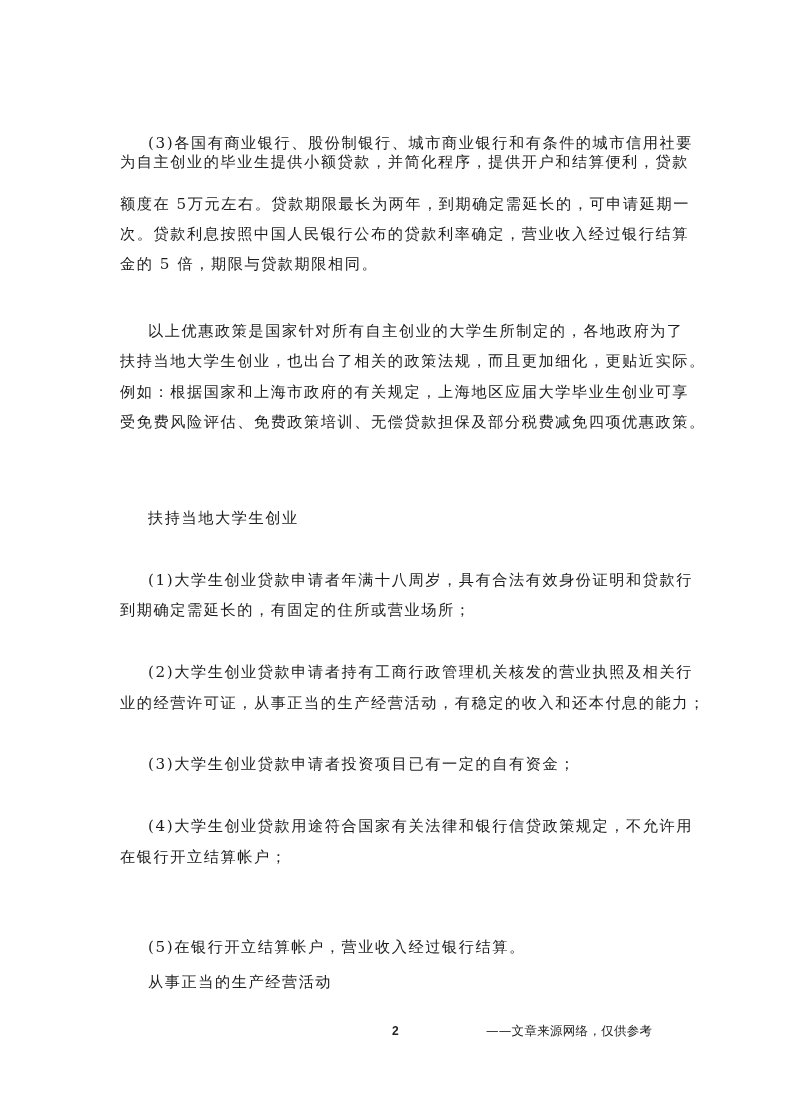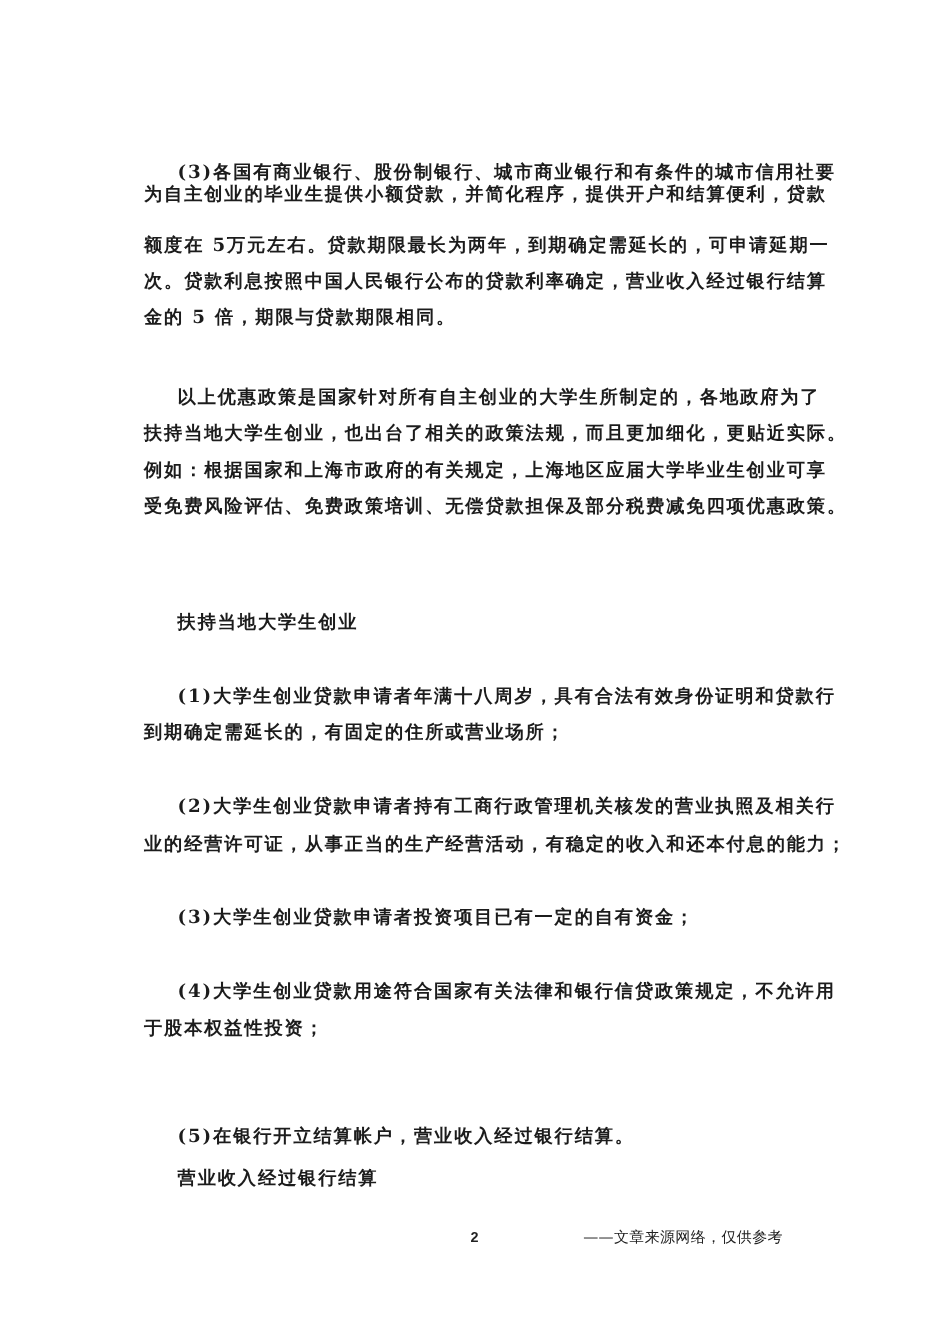--- a/index.html
+++ b/index.html
@@ -24,21 +24,20 @@
     }
     .line {
       position: absolute;
       left: 120px;
       height: 22px;
       line-height: 22px;
       font-size: 15.2px;
       letter-spacing: 1.55px;
       white-space: nowrap;
       color: #1c1c1c;
-      font-weight: bold;
     }
     .line.indent {
       left: 148px;
     }
     .footer-page {
       position: absolute;
       left: 392px;
       top: 1022px;
       font-family: "Liberation Sans", sans-serif;
       font-weight: bold;
@@ -89,25 +88,25 @@
     <div class="line indent" style="top:661px">(2)大学生创业贷款申请者持有工商行政管理机关核发的营业执照及相关行</div>
     <div class="line" style="top:692px">业的经营许可证，从事正当的生产经营活动，有稳定的收入和还本付息的能力；</div>
   </div>
 
   <div>
     <div class="line indent" style="top:753px">(3)大学生创业贷款申请者投资项目已有一定的自有资金；</div>
   </div>
 
   <div>
     <div class="line indent" style="top:815px">(4)大学生创业贷款用途符合国家有关法律和银行信贷政策规定，不允许用</div>
-    <div class="line" style="top:846px">于股本权益性投资；</div>
+    <div class="line" style="top:846px">在银行开立结算帐户；</div>
   </div>
 
   <div>
     <div class="line indent" style="top:936px">(5)在银行开立结算帐户，营业收入经过银行结算。</div>
   </div>
 
-  <div class="line indent" style="top:971px">营业收入经过银行结算</div>
+  <div class="line indent" style="top:971px">从事正当的生产经营活动</div>
 
   <div class="footer-page">2</div>
   <div class="footer-note">——文章来源网络，仅供参考</div>
 
 </div>
 
 </body></html>

